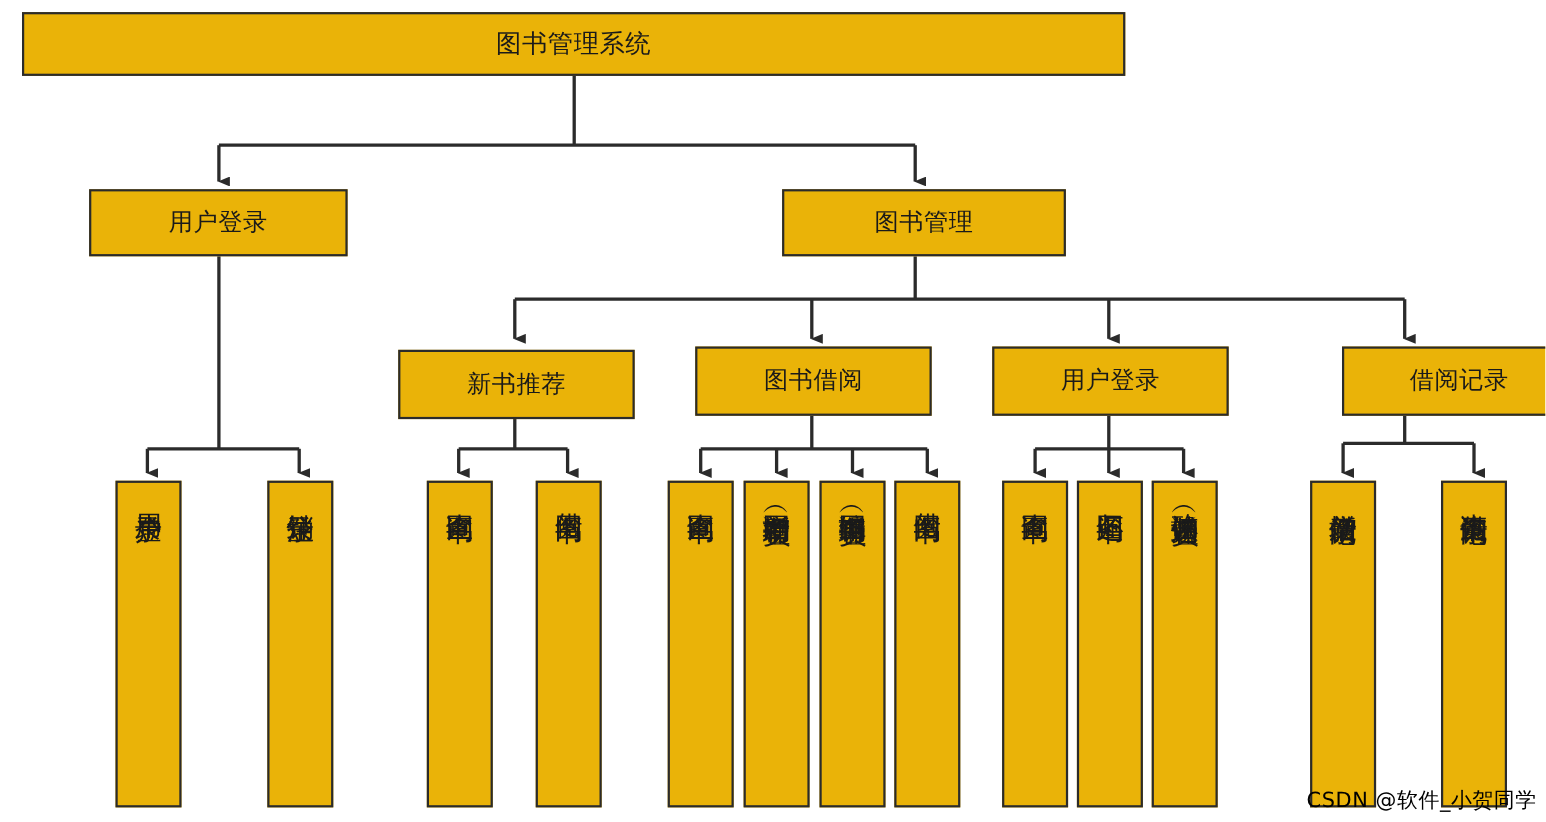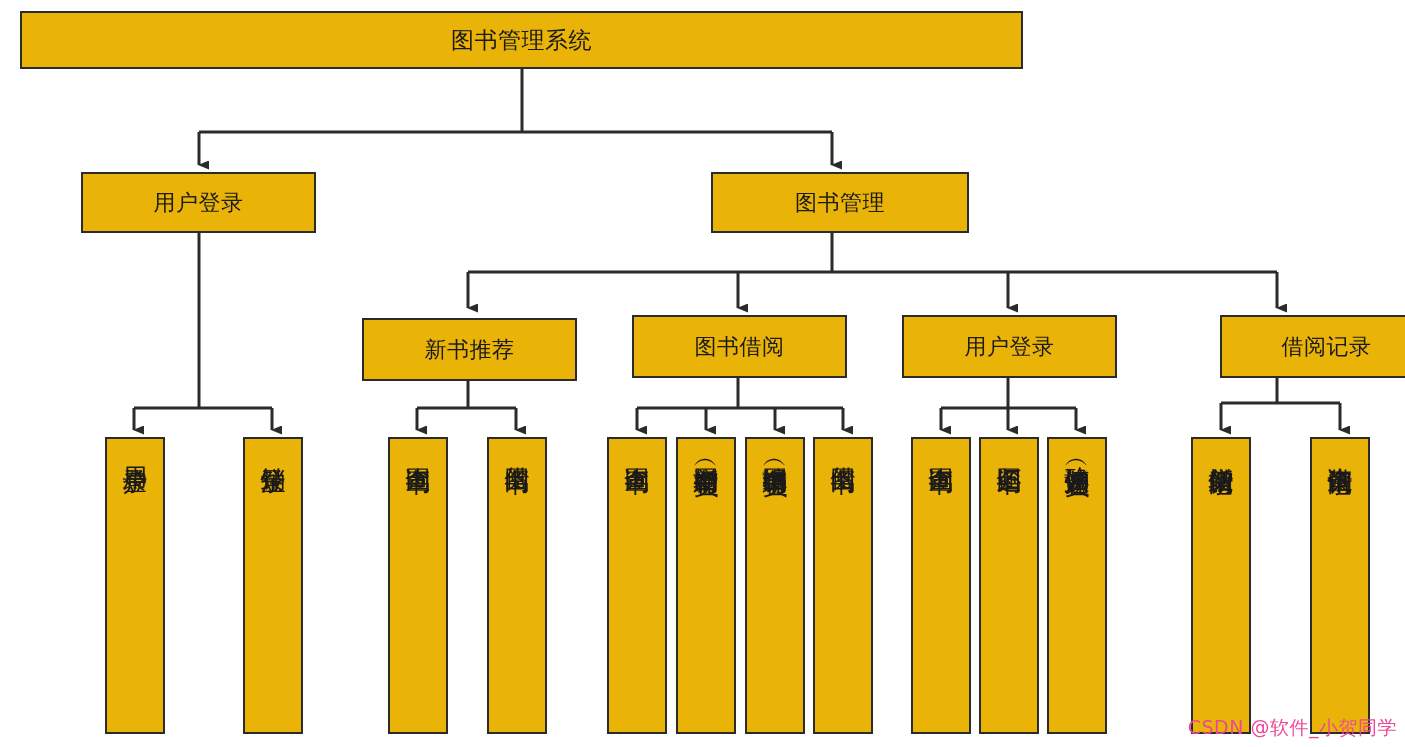--- a/index.html
+++ b/index.html
@@ -63,21 +63,21 @@
     line-height: 1.08;
     letter-spacing: 1px;
     white-space: nowrap;
     transform: rotate(0deg);
   }
   #watermark {
     position: absolute;
     right: 8px;
     bottom: 6px;
     font-size: 19px;
-    color: #ec4899;
+    color: #000000;
     letter-spacing: 0.5px;
     white-space: nowrap;
     user-select: none;
     text-align: right;
   }
 </style>
 </head>
 <body>
 
 <div id="diagram-root">

